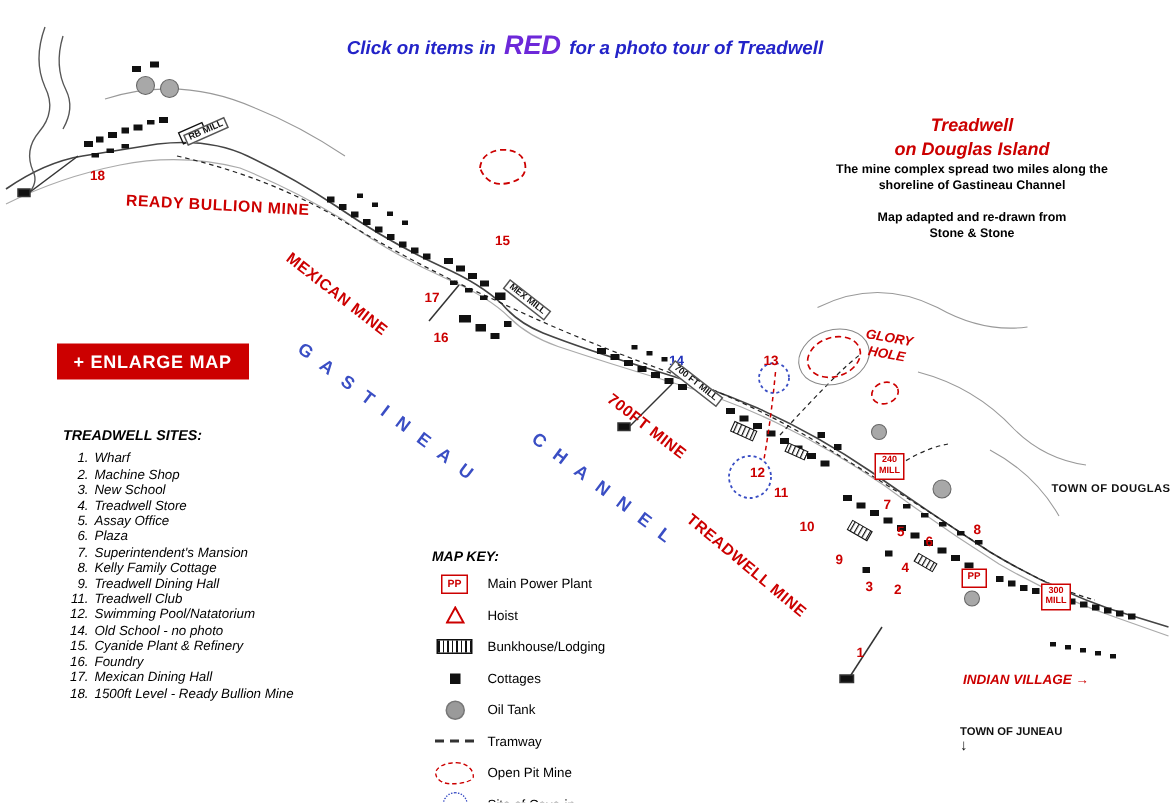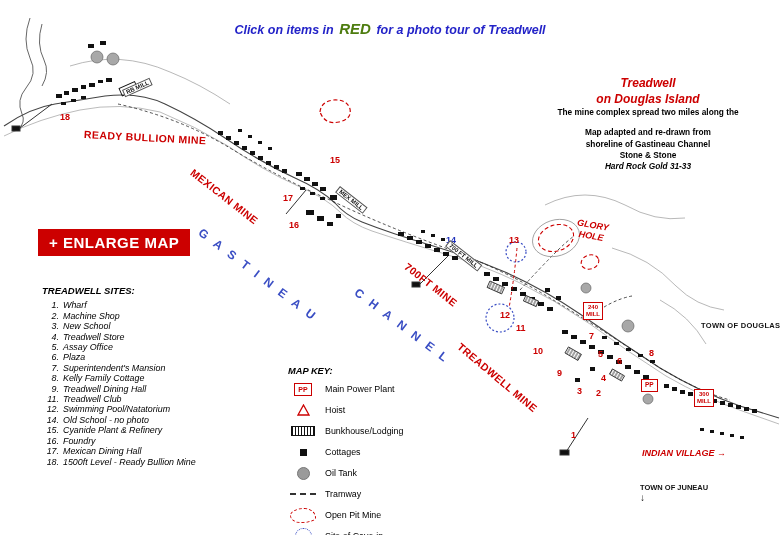--- a/index.html
+++ b/index.html
@@ -4,32 +4,32 @@
 <title>Treadwell Map</title>
 <style>
   html,body{margin:0;padding:0;background:#fff;}
   .stage{position:relative;width:780px;height:535px;background:#fff;overflow:hidden;
          font-family:"Liberation Sans",sans-serif;}
   .art{position:absolute;left:0;top:0;width:780px;height:535px;}
 
   
   .header{position:absolute;top:20px;left:0;right:0;text-align:center;
           color:#2323c8;font-weight:bold;font-style:italic;font-size:12.5px;}
-  .header .red{color:#4d7c0f;font-size:15px;margin:0 2px;font-style:italic;}
+  .header .red{color:#6d28d9;font-size:18px;margin:0 2px;font-style:italic;}
 
   
   .info{position:absolute;left:537px;top:76px;width:222px;text-align:center;color:#000;}
   .info .t1{color:#cc0000;font-weight:bold;font-style:italic;font-size:12px;line-height:1.3;}
   .info .d{font-size:8.3px;line-height:1.35;font-weight:bold;}
   .info .gap{margin-top:9px;}
   .info .it{font-style:italic;}
 
   
   .enlarge{position:absolute;left:38px;top:229px;background:#cc0000;color:#fff;border:none;
-           font-family:inherit;font-weight:bold;font-size:15px;letter-spacing:.5px;
+           font-family:inherit;font-weight:bold;font-size:12px;letter-spacing:.5px;
            padding:5px 11px;cursor:pointer;}
 
   
   .channel-word{position:absolute;color:#3a4ec4;font-weight:bold;font-size:12px;
                 letter-spacing:9px;white-space:nowrap;transform-origin:0 50%;}
   .cw1{left:200px;top:224px;transform:rotate(37deg);}
   .cw2{left:356px;top:284px;transform:rotate(37deg);}
 
   
   .mine{position:absolute;color:#cc0000;font-weight:bold;font-size:10.5px;
@@ -257,24 +257,23 @@
   <div class="header">
     <span>Click on items in</span>
     <span class="red">RED</span>
     <span>for a photo tour of Treadwell</span>
   </div>
 
   <div class="info">
     <div class="t1">Treadwell</div>
     <div class="t1">on Douglas Island</div>
     <div class="d">The mine complex spread two miles along the</div>
+    <div class="d">shoreline of Gastineau Channel</div>
     <div class="d gap">Map adapted and re-drawn from</div>
-    <div class="d">shoreline of Gastineau Channel</div>
     <div class="d">Stone &amp; Stone</div>
-    <div class="d it">Hard Rock Gold 31-33</div>
   </div>
 
   <button class="enlarge">+ ENLARGE MAP</button>
 
   <span class="channel-word cw1">GASTINEAU</span>
   <span class="channel-word cw2">CHANNEL</span>
 
   <span class="mine m-rb">READY BULLION MINE</span>
   <span class="mine m-mex">MEXICAN MINE</span>
   <span class="mine m-700">700FT MINE</span>

